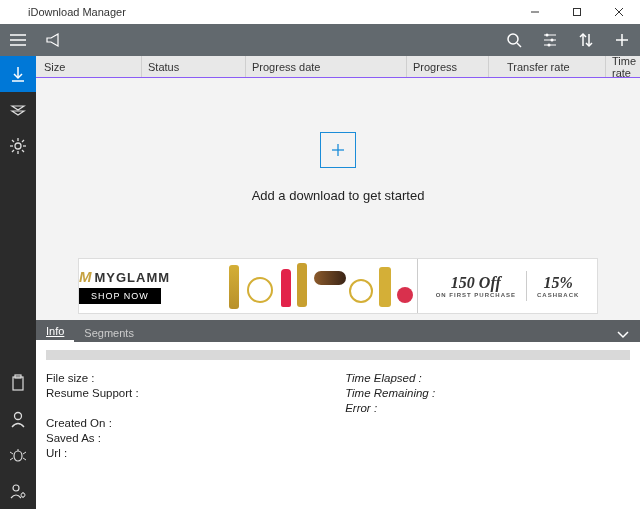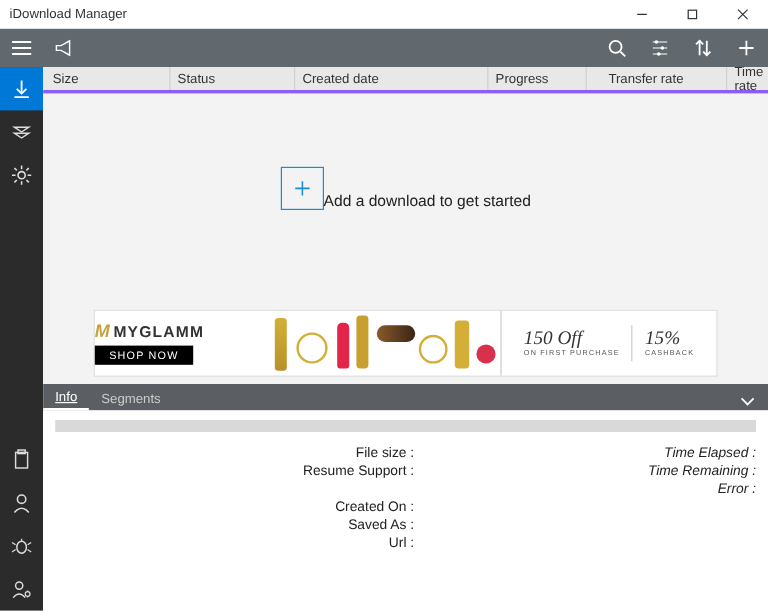--- a/index.html
+++ b/index.html
@@ -1,61 +1,61 @@
 <!DOCTYPE html>
 <html><head>
 <meta charset="utf-8">
 <style>
   * { box-sizing: border-box; margin: 0; padding: 0; font-family: "Segoe UI", Arial, sans-serif; }
   html, body { width: 640px; height: 509px; overflow: hidden; background: #fff; }
-  .titlebar { height: 24px; background: #fff; display: flex; align-items: center; padding-left: 8px; font-size: 11px; color: #333; }
+  .titlebar { height: 24px; background: #fff; display: flex; align-items: center; padding-left: 8px; font-size: 11px; color: #333; margin-left: 20px; }
   .titlebar .spacer { flex: 1; }
   .titlebar .winbtn { width: 42px; height: 24px; display: flex; align-items: center; justify-content: center; font-size: 10px; color: #333; }
   .appbar { height: 32px; background: #62696e; display: flex; align-items: center; color: #fff; }
   .appbar .btn { width: 36px; height: 32px; display: flex; align-items: center; justify-content: center; }
   .appbar .spacer { flex: 1; }
   .body-row { display: flex; height: calc(509px - 24px - 32px); }
   .sidebar { width: 36px; background: #2b2b2b; display: flex; flex-direction: column; color: #e8e8e8; }
   .sidebar .sbtn { width: 36px; height: 36px; display: flex; align-items: center; justify-content: center; }
   .sidebar .sbtn.active { background: #0078d7; }
   .sidebar .sbspacer { flex: 1; }
   .main { flex: 1; display: flex; flex-direction: column; background: #f3f3f3; }
-  .colheaders { height: 22px; background: #e8e8e8; display: flex; font-size: 11px; color: #333; border-bottom: 3px solid #8b5cf6; }
+  .colheaders { height: 22px; background: #e8e8e8; display: flex; font-size: 11px; color: #333; border-bottom: 1px solid #8b5cf6; }
   .col { display: flex; align-items: center; padding-left: 6px; border-right: 1px solid #cfcfcf; }
   .c0 { width: 2px; border-right: none; padding:0; }
   .c1 { width: 104px; }
   .c2 { width: 104px; }
   .c3 { width: 161px; }
   .c4 { width: 82px; }
   .c5 { width: 105px; margin-left: 12px; }
   .c6 { flex: 1; border-right: none; }
-  .empty-area { flex: 0 0 178px; display: flex; flex-direction: row; align-items: center; justify-content: center; background: #f3f3f3; }
+  .empty-area { flex: 0 0 178px; display: flex; flex-direction: column; align-items: center; justify-content: center; background: #f3f3f3; }
   .addbox { width: 36px; height: 36px; border: 1.5px solid #1a8cd8; display: flex; align-items: center; justify-content: center; margin-bottom: 20px; }
   .empty-text { font-size: 13px; color: #222; }
   .ad-wrap { height: 64px; background: #f3f3f3; display:flex; justify-content:center; padding-top:2px;}
   .ad { width: 520px; height: 56px; background: #fff; border:1px solid #ddd; display: flex; align-items: stretch; }
   .ad-left { width: 140px; display:flex; flex-direction:column; align-items:flex-start; justify-content:center;}
   .ad-logo { font-size: 13px; letter-spacing: 1px; color:#333; font-weight:600;}
   .ad-logo-m { font-style: italic; color:#c6a241; font-weight:700; font-size:15px; margin-right:2px;}
   .ad-shop { margin-top:3px; background:#000; color:#fff; font-size:9px; padding:3px 12px; letter-spacing:1px;}
   .ad-mid { flex:1; position:relative; }
   .prod { position:absolute; border-radius:50%; }
   .ad-right { width: 180px; border-left:1px solid #ccc; display:flex; align-items:center; justify-content:center;}
   .offer { display:flex; align-items:center;}
-  .offer-box { padding:0 10px;}
+  .offer-box { text-align:center; padding:0 10px;font-weight:bold;}
   .offer-big { font-family: Georgia, serif; font-style:italic; font-size:16px; color:#333; }
   .offer-sml { font-size:6px; letter-spacing:1px; color:#555;}
   .offer-sep { width:1px; height:30px; background:#ccc;}
   .tabs-row { height: 22px; background: #5b5f63; display: flex; align-items: flex-end; color: #e8e8e8; font-size: 11px; }
   .tab { padding: 3px 10px; }
   .tab.active { border-bottom: 2px solid #fff; color:#fff;text-decoration:underline; }
   .tab.inactive { color:#ccc; }
   .tabs-row .spacer { flex:1; }
   .tabs-row .chev { padding: 0 10px 2px 0; color:#fff; font-size:14px;}
-  .details { flex: 1; background: #fff; padding: 8px 10px; font-size: 11.5px; color: #222; position:relative;text-align:right;}
+  .details { flex: 1; background: #fff; padding: 8px 10px; font-size: 11.5px; color: #222; position:relative;}
   .progressbar { height: 10px; background: #d9d9d9; margin-bottom: 12px; }
   .detgrid { display:flex; }
   .detcol { flex:1; }
   .detcol.colA { flex: 1.05; }
   .detcol.colC { flex: 1; font-style: italic; }
   .detline { margin-bottom: 3px; white-space: nowrap; }
   svg { display:block; }
 </style>
 </head>
 <body>
@@ -190,21 +190,21 @@
           <line x1="14" y1="15" x2="14" y2="16" stroke="#ddd"></line>
         </svg>
     </div>
   </div>
 
   <div class="main">
     <div class="colheaders">
       <div class="col c0"></div>
       <div class="col c1">Size</div>
       <div class="col c2">Status</div>
-      <div class="col c3">Created date</div>
+      <div class="col c3">Progress date</div>
       <div class="col c4">Progress</div>
       <div class="col c5">Transfer rate</div>
       <div class="col c6">Time rate</div>
     </div>
 
     <div class="empty-area">
       <div class="addbox">
         <svg width="18" height="18">
             <line x1="9" y1="3" x2="9" y2="15" stroke="#1a8cd8" stroke-width="1.3"></line>
             <line x1="3" y1="9" x2="15" y2="9" stroke="#1a8cd8" stroke-width="1.3"></line>

